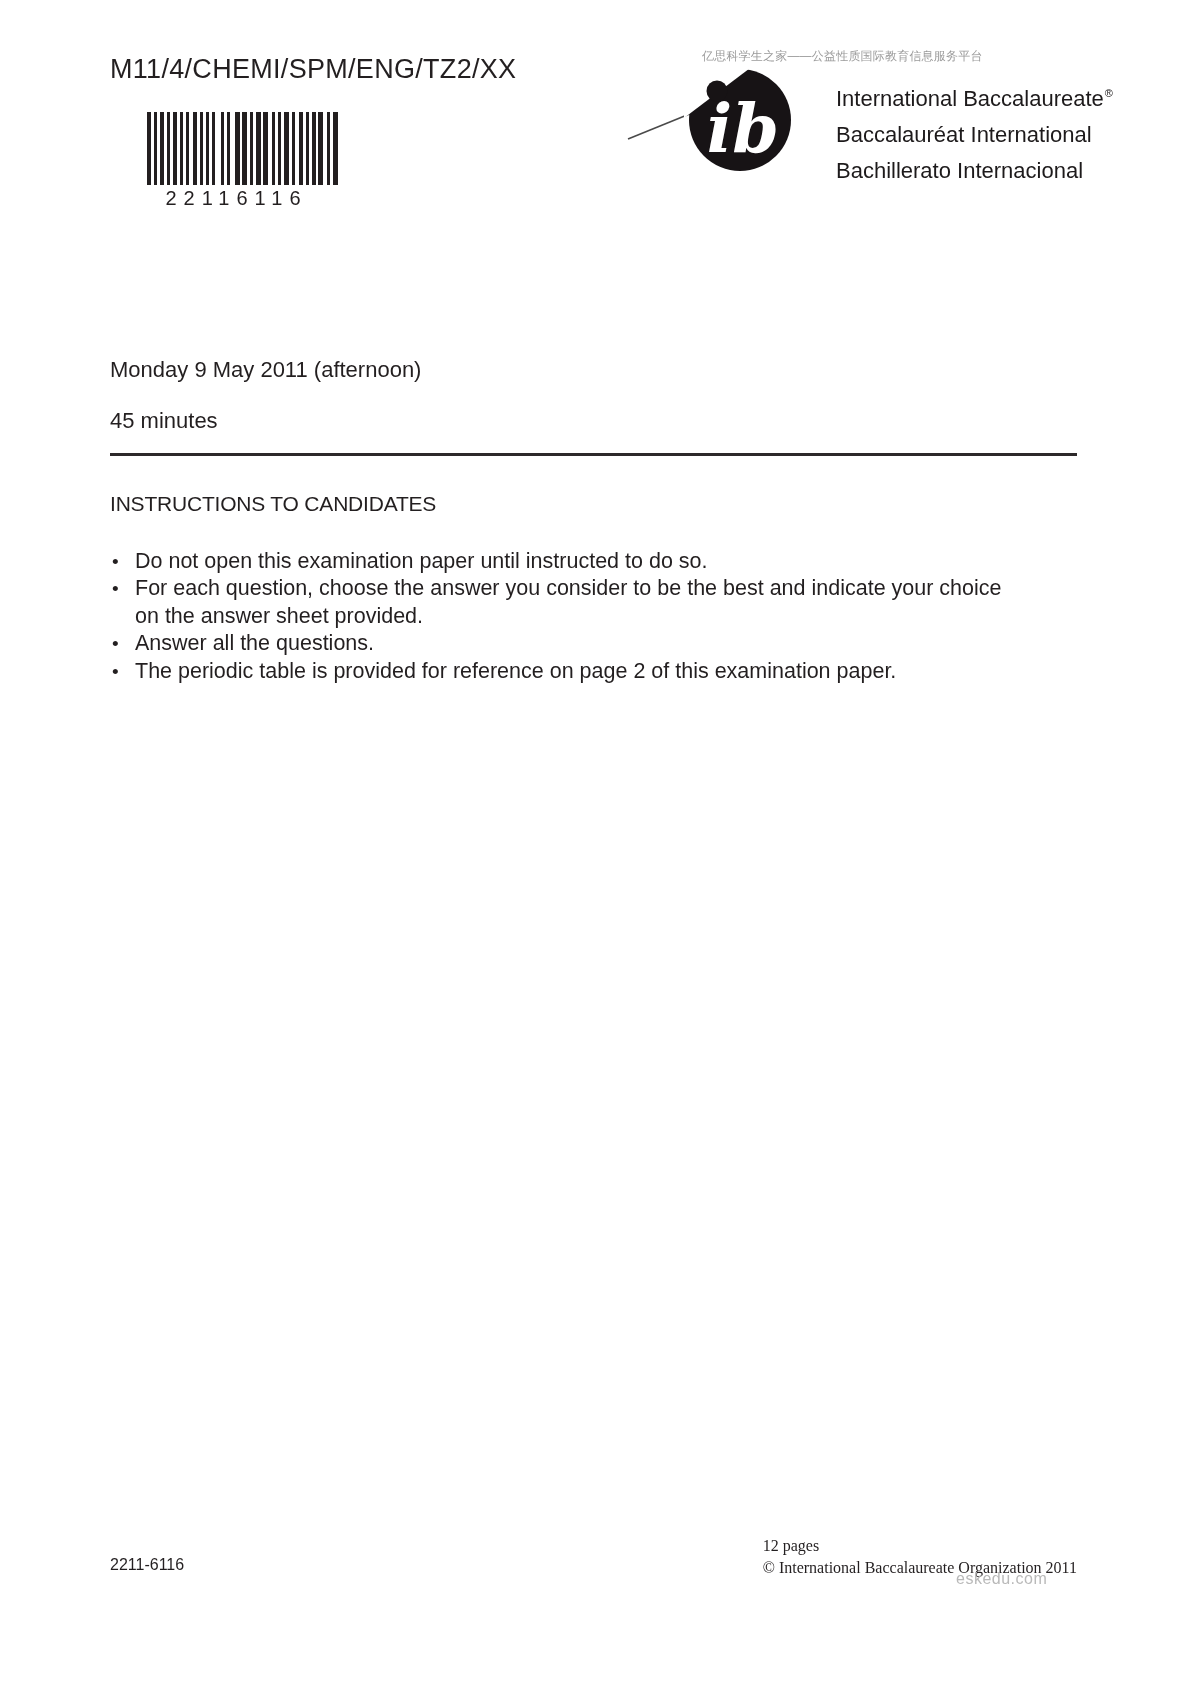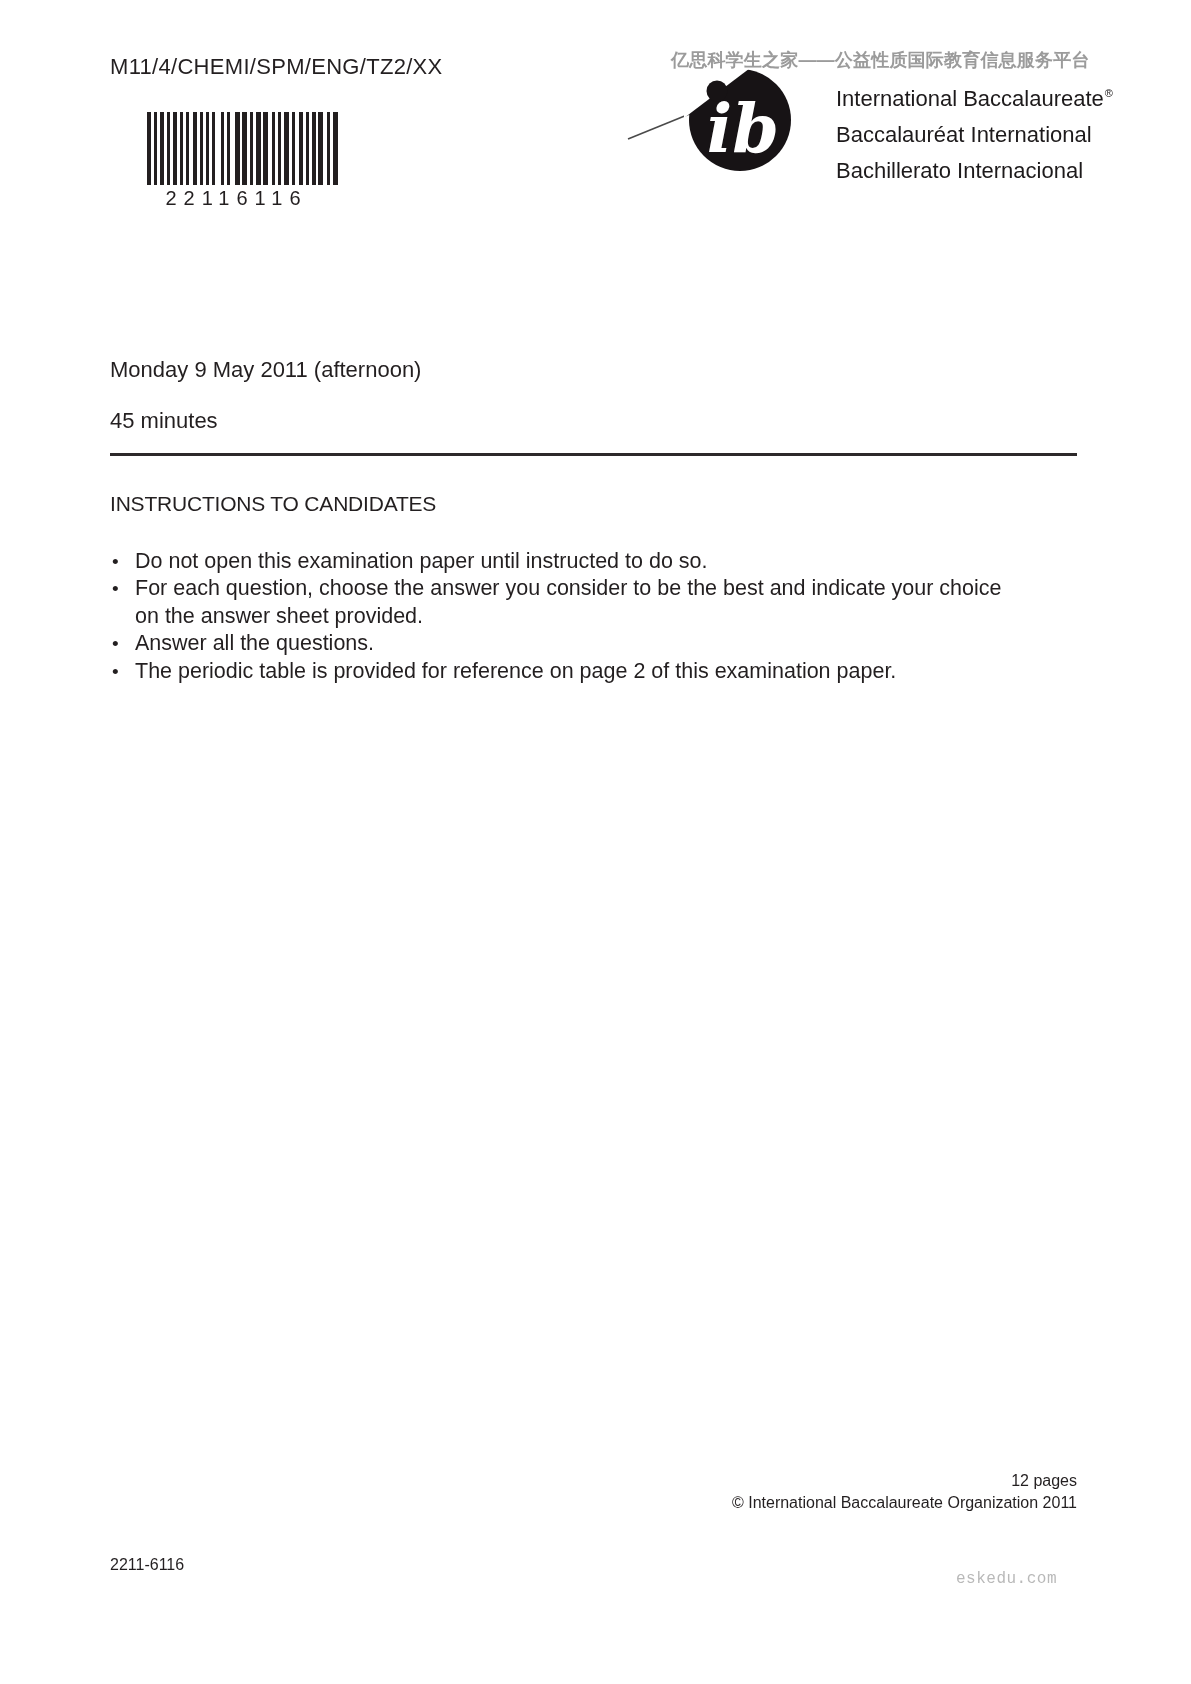--- a/index.html
+++ b/index.html
@@ -10,48 +10,47 @@
     position: relative;
     width: 1191px;
     height: 1684px;
     background: #ffffff;
     overflow: hidden;
   }
 
   .exam-code {
     position: absolute;
     left: 110px; top: 54px;
-    font-size: 22px;
+    font-size: 27px;
     letter-spacing: 0.3px;
     color: #231f20;
   }
 
   
   .barcode-block { position: absolute; left: 127px; top: 112px; width: 192px; padding-left: 20px; }
   .barcode-bars { display: flex; align-items: stretch; height: 73px; }
   .barcode-bars .bar { background: #231f20; height: 100%; flex: 0 0 auto; }
   .barcode-number {
     margin-top: 2px;
     text-align: center;
     font-size: 20px;
     letter-spacing: 7px;
     padding-left: 7px; 
     color: #231f20;
   }
 
   
   .cn-watermark {
     position: absolute;
-    left: 671px; top: 48px;
-    font-size: 18px;
+    left: 702px; top: 48px;
+    font-size: 12px;
     color: #9b9b9b;
     letter-spacing: 0.2px;
     z-index: 3;
     white-space: nowrap;
-    font-weight: bold;
   }
   .ib-logo-svg { position: absolute; left: 626px; top: 62px; z-index: 1; }
   .ib-names {
     position: absolute;
     left: 836px; top: 75px;
     font-size: 22px;
     line-height: 36px;
     color: #1d1a1b;
     z-index: 2;
     white-space: nowrap;
@@ -104,34 +103,33 @@
     content: "\2022";
     position: absolute;
     left: 2px; top: 0;
     font-size: 19px;
   }
 
   
   .footer-code { position: absolute; left: 110px; top: 1556px; font-size: 16px; }
   .footer-right {
     position: absolute;
-    right: 114px; top: 1470px;
-    text-align: right;
+    right: 114px; top: 1535px;
     font-size: 16px;
     line-height: 21.5px;
+    font-family: Liberation Serif, serif;
   }
   .eskedu-watermark {
     position: absolute;
     left: 956px; top: 1570px;
     font-size: 16px;
     color: #b9b9b9;
     letter-spacing: 0.5px;
     z-index: 3;
     white-space: nowrap;
-    font-family: Liberation Mono, monospace;
   }
 </style>
 </head>
 <body>
 
 <div class="page">
 
   <div class="exam-code">M11/4/CHEMI/SPM/ENG/TZ2/XX</div>
 
   <div class="barcode-block">

